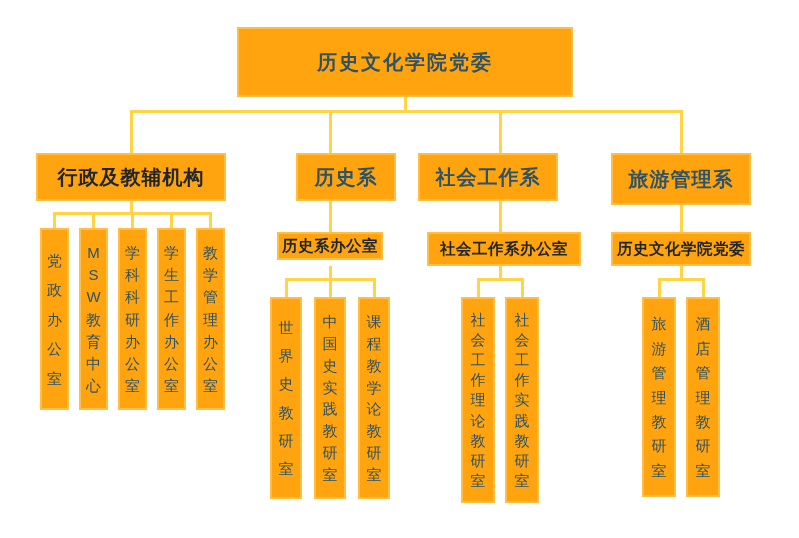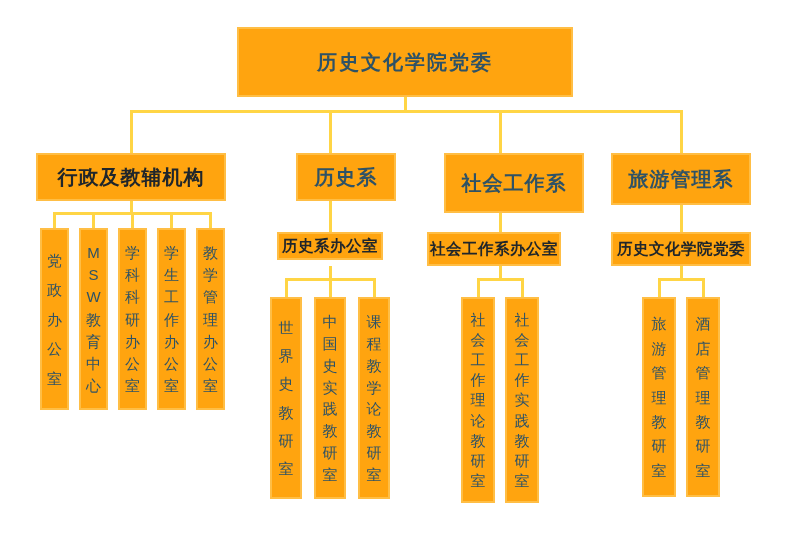--- a/index.html
+++ b/index.html
@@ -69,31 +69,31 @@
   <div class="box root-box" style="left:237px;top:27px;width:336px;height:70px">
     <span>历史文化学院党委</span>
   </div>
 
   <div class="box l2-box ink-black" style="left:36px;top:153px;width:190px;height:48px">
     <span>行政及教辅机构</span>
   </div>
   <div class="box l2-box" style="left:296px;top:153px;width:100px;height:48px">
     <span>历史系</span>
   </div>
-  <div class="box l2-box" style="left:444px;top:153px;width:140px;height:60px">
+  <div class="box l2-box" style="left:418px;top:153px;width:140px;height:48px">
     <span>社会工作系</span>
   </div>
   <div class="box l2-box" style="left:611px;top:153px;width:140px;height:52px">
     <span>旅游管理系</span>
   </div>
 
   <div class="box office-box" style="left:277px;top:232px;width:106px;height:28px">
     <span>历史系办公室</span>
   </div>
-  <div class="box office-box" style="left:427px;top:232px;width:134px;height:34px">
+  <div class="box office-box" style="left:427px;top:232px;width:154px;height:34px">
     <span>社会工作系办公室</span>
   </div>
   <div class="box office-box" style="left:611px;top:232px;width:140px;height:34px">
     <span>历史文化学院党委</span>
   </div>
 
   <div class="box vbox vtext" style="left:40px;top:228px;width:29px;height:182px">
       <span>党</span>
       <span>政</span>
       <span>办</span>

